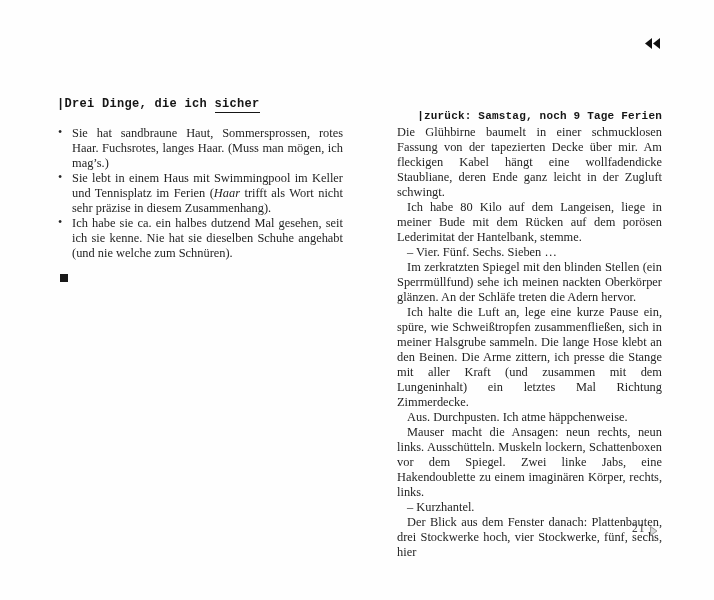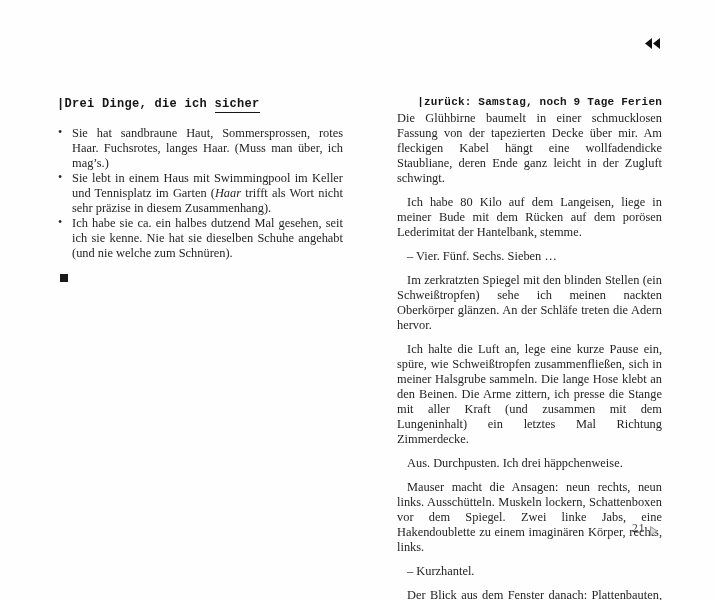--- a/index.html
+++ b/index.html
@@ -42,21 +42,21 @@
     font-family:"Liberation Mono", monospace;
     font-weight:bold;
     color:#161616;
     white-space:nowrap;
   }
   .left-page .mono-heading{
     font-size:12px;line-height:19px;letter-spacing:0.3px;
   }
   .right-page .mono-heading{
     font-size:11px;line-height:14px;letter-spacing:0.2px;
-    text-align:right;margin:0 0 2px 0;
+    text-align:right;margin:14px 0 2px 0;
   }
   .underlined{
     border-bottom:1.4px solid #161616;
     padding-bottom:0.5px;
   }
 
   .body-text{font-size:12.4px;line-height:15px;text-align:justify;color:#242424;}
 
   ul.bullets{
     list-style:none;margin:12px 0 0 0;padding:0;
@@ -69,21 +69,21 @@
   ul.bullets .marker{
     position:absolute;left:1px;top:-1px;
     font-size:12px;color:#242424;
   }
   .end-square{
     width:8px;height:8px;background:#191919;
     margin:13px 0 0 3px;
   }
 
   .right-page p{margin:0;}
-  .right-page p.ind{text-indent:10px;margin-top:9px;}
+  .right-page p.ind{text-indent:10px;}
 </style>
 </head>
 <body>
 
 <div class="stage">
 
   <button class="rewind-btn" title="">
     <span style="display:block;line-height:0;">
       <svg width="15" height="11" viewBox="0 0 15 11" xmlns="http://www.w3.org/2000/svg">
         <polygon points="7,0 0,5.5 7,11" fill="#101010"></polygon>
@@ -92,42 +92,42 @@
     </span>
   </button>
 
   <div class="left-page">
     <div class="mono-heading">
       <div><span>|Drei Dinge, die ich </span><span class="underlined">sicher</span></div>
     </div>
 
     <ul class="bullets body-text">
       <li>
-        <span class="marker">•</span><span>Sie hat sandbraune Haut, Sommersprossen, rotes Haar. Fuchsrotes, langes Haar. (Muss man über, ich mag’s.)</span>
+        <span class="marker">•</span><span>Sie hat sandbraune Haut, Sommersprossen, rotes Haar. Fuchsrotes, langes Haar. (Muss man mögen, ich mag’s.)</span>
       </li>
       <li>
-        <span class="marker">•</span><span>Sie lebt in einem Haus mit Swimmingpool im Keller und Tennisplatz im Garten (</span><em>Haar</em><span> trifft als Wort nicht sehr präzise in diesem Zusammenhang).</span>
+        <span class="marker">•</span><span>Sie lebt in einem Haus mit Swimmingpool im Keller und Tennisplatz im Ferien (</span><em>Haar</em><span> trifft als Wort nicht sehr präzise in diesem Zusammenhang).</span>
       </li>
       <li>
         <span class="marker">•</span><span>Ich habe sie ca. ein halbes dutzend Mal gesehen, seit ich sie kenne. Nie hat sie dieselben Schuhe angehabt (und nie welche zum Schnüren).</span>
       </li>
     </ul>
 
     <div class="end-square"></div>
   </div>
 
   <div class="right-page">
     <div class="mono-heading">|zurück: Samstag, noch 9 Tage Ferien</div>
     <div class="body-text">
       <p>Die Glühbirne baumelt in einer schmucklosen Fassung von der tapezierten Decke über mir. Am fleckigen Kabel hängt eine wollfadendicke Staubliane, deren Ende ganz leicht in der Zugluft schwingt.</p>
       <p class="ind">Ich habe 80 Kilo auf dem Langeisen, liege in meiner Bude mit dem Rücken auf dem porösen Lederimitat der Hantelbank, stemme.</p>
       <p class="ind">– Vier. Fünf. Sechs. Sieben …</p>
-      <p class="ind">Im zerkratzten Spiegel mit den blinden Stellen (ein Schweißtropfen) sehe ich meinen nackten Oberkörper glänzen. An der Schläfe treten die Adern hervor.</p>
+      <p class="ind">Im zerkratzten Spiegel mit den blinden Stellen (ein Sperrmüllfund) sehe ich meinen nackten Oberkörper glänzen. An der Schläfe treten die Adern hervor.</p>
       <p class="ind">Ich halte die Luft an, lege eine kurze Pause ein, spüre, wie Schweißtropfen zusammenfließen, sich in meiner Halsgrube sammeln. Die lange Hose klebt an den Beinen. Die Arme zittern, ich presse die Stange mit aller Kraft (und zusammen mit dem Lungeninhalt) ein letztes Mal Richtung Zimmerdecke.</p>
-      <p class="ind">Aus. Durchpusten. Ich drei häppchenweise.</p>
+      <p class="ind">Aus. Durchpusten. Ich atme häppchenweise.</p>
       <p class="ind">Mauser macht die Ansagen: neun rechts, neun links. Ausschütteln. Muskeln lockern, Schattenboxen vor dem Spiegel. Zwei linke Jabs, eine Hakendoublette zu einem imaginären Körper, rechts, links.</p>
       <p class="ind">– Kurzhantel.</p>
       <p class="ind">Der Blick aus dem Fenster danach: Plattenbauten, drei Stockwerke hoch, vier Stockwerke, fünf, sechs, hier</p>
     </div>
   </div>
 
   <div class="pagenav">
     <span class="pagenum">21</span>
     <span class="next-arrow">
       <svg width="8" height="10" viewBox="0 0 8 10" xmlns="http://www.w3.org/2000/svg">

